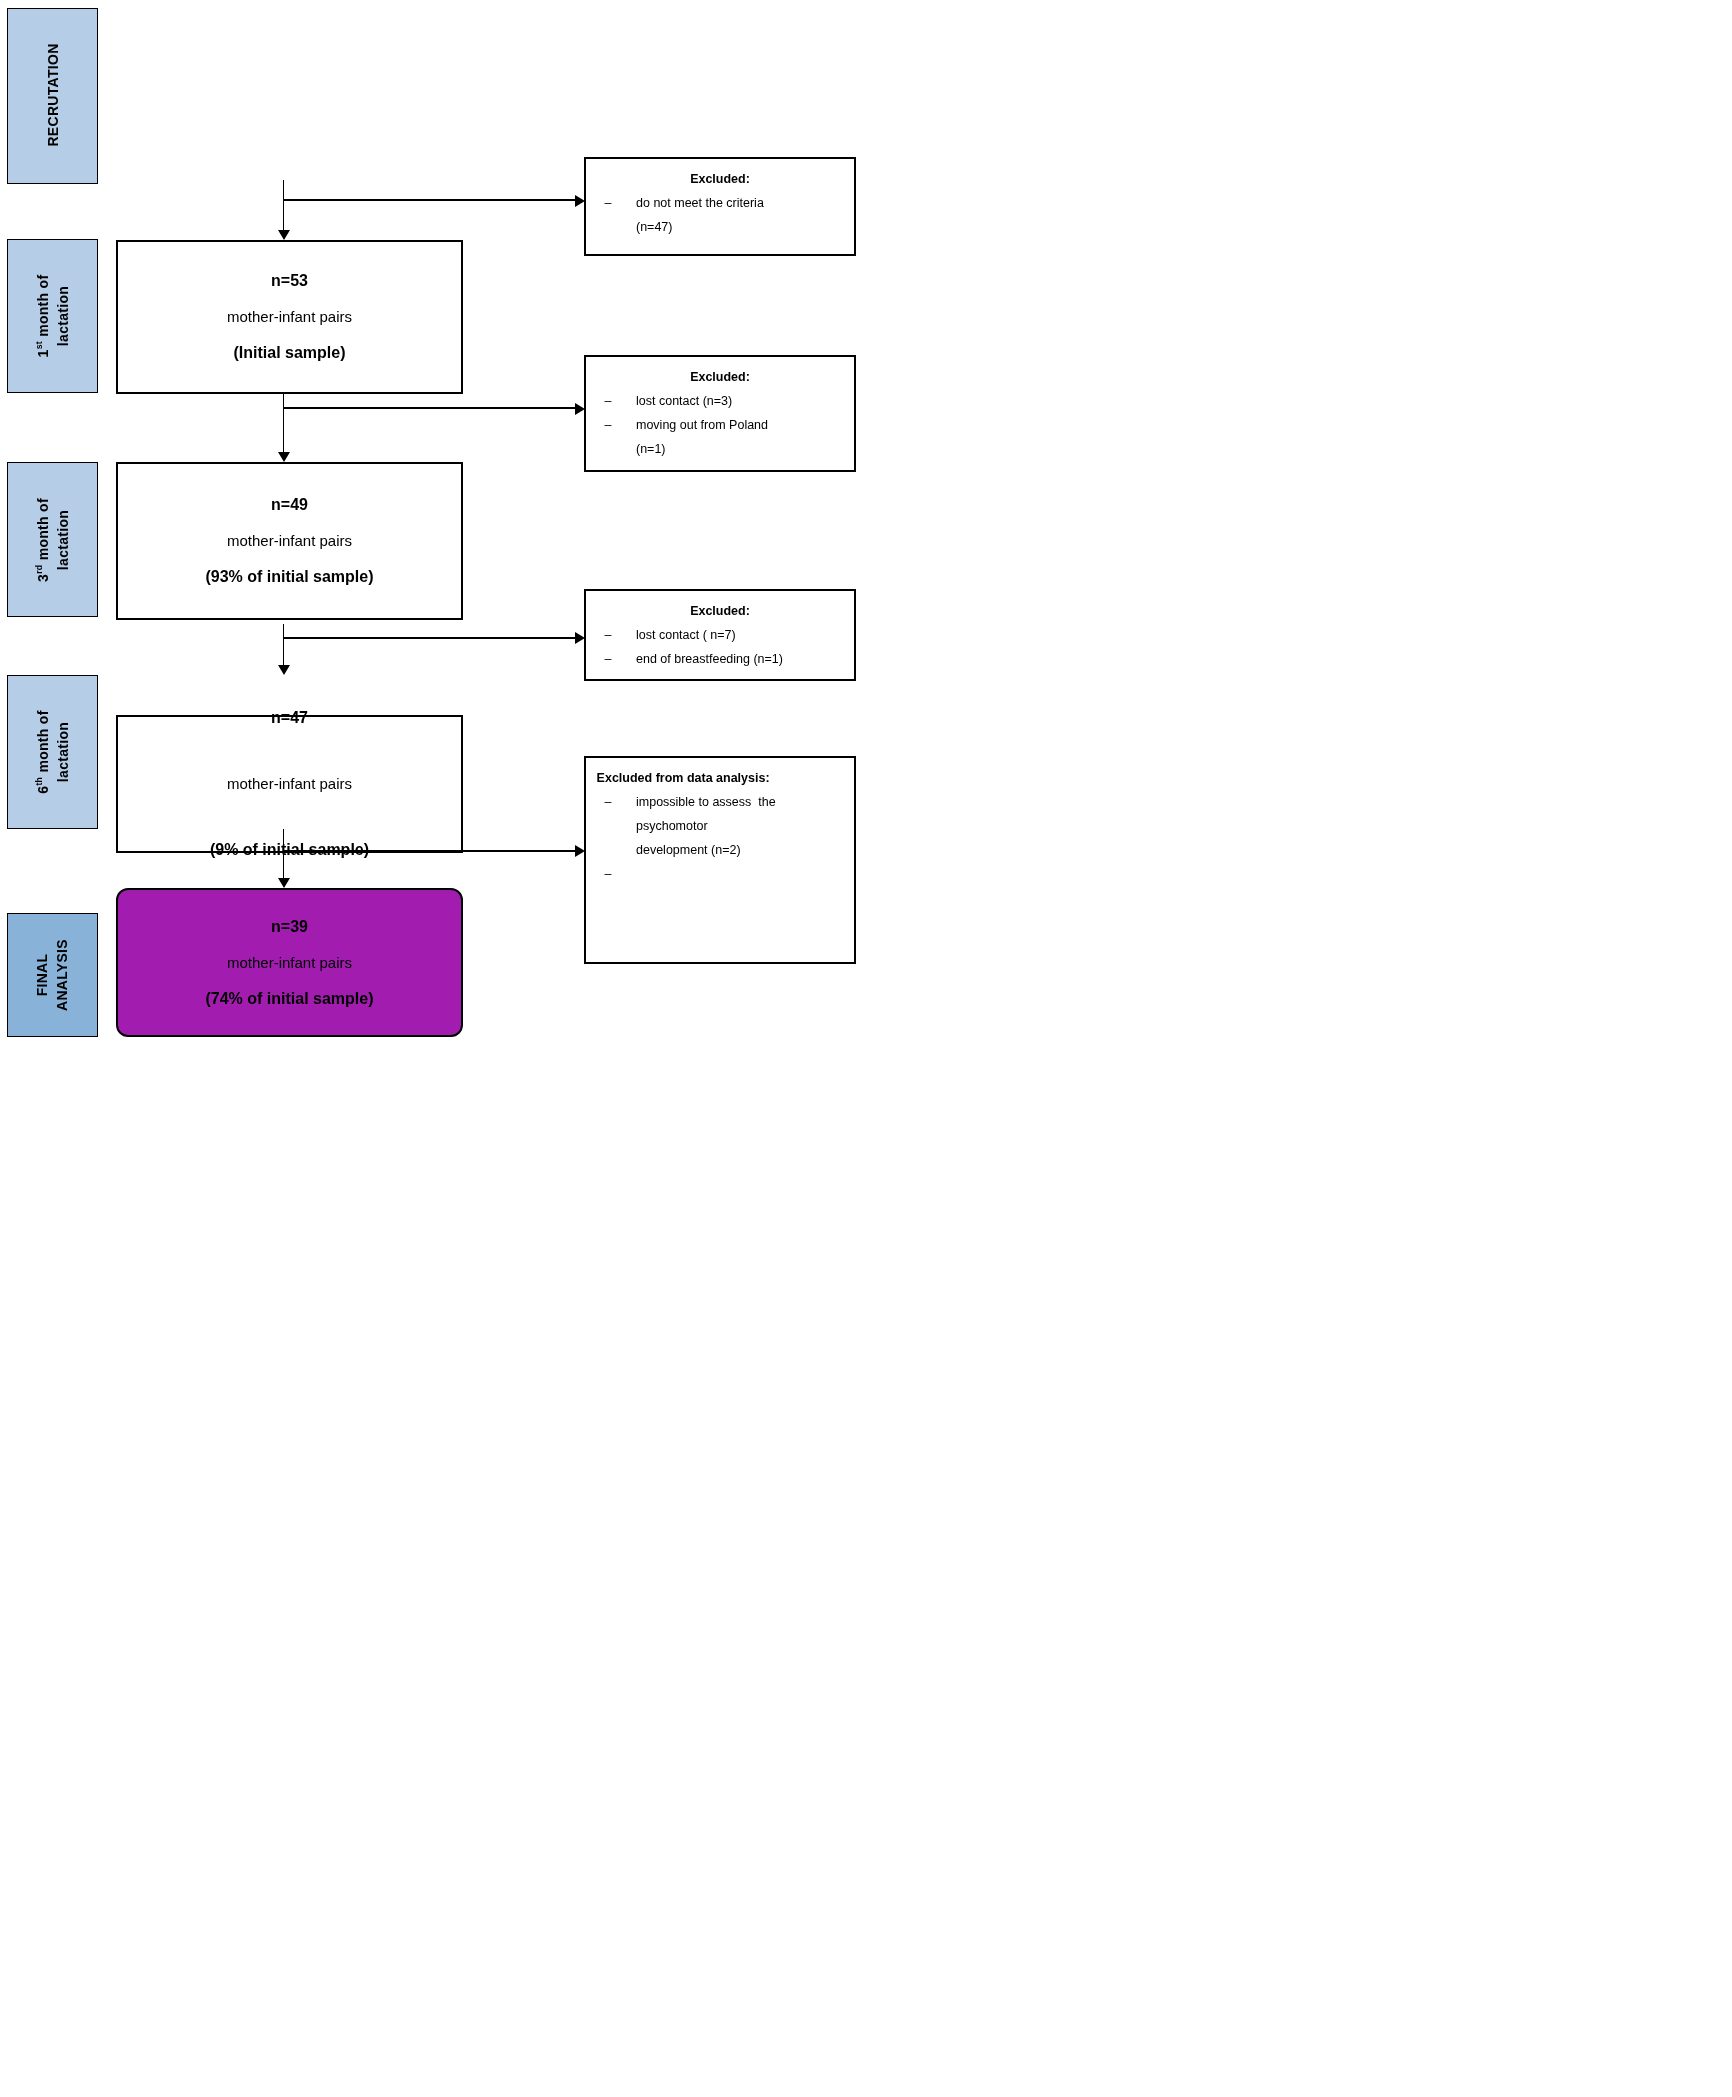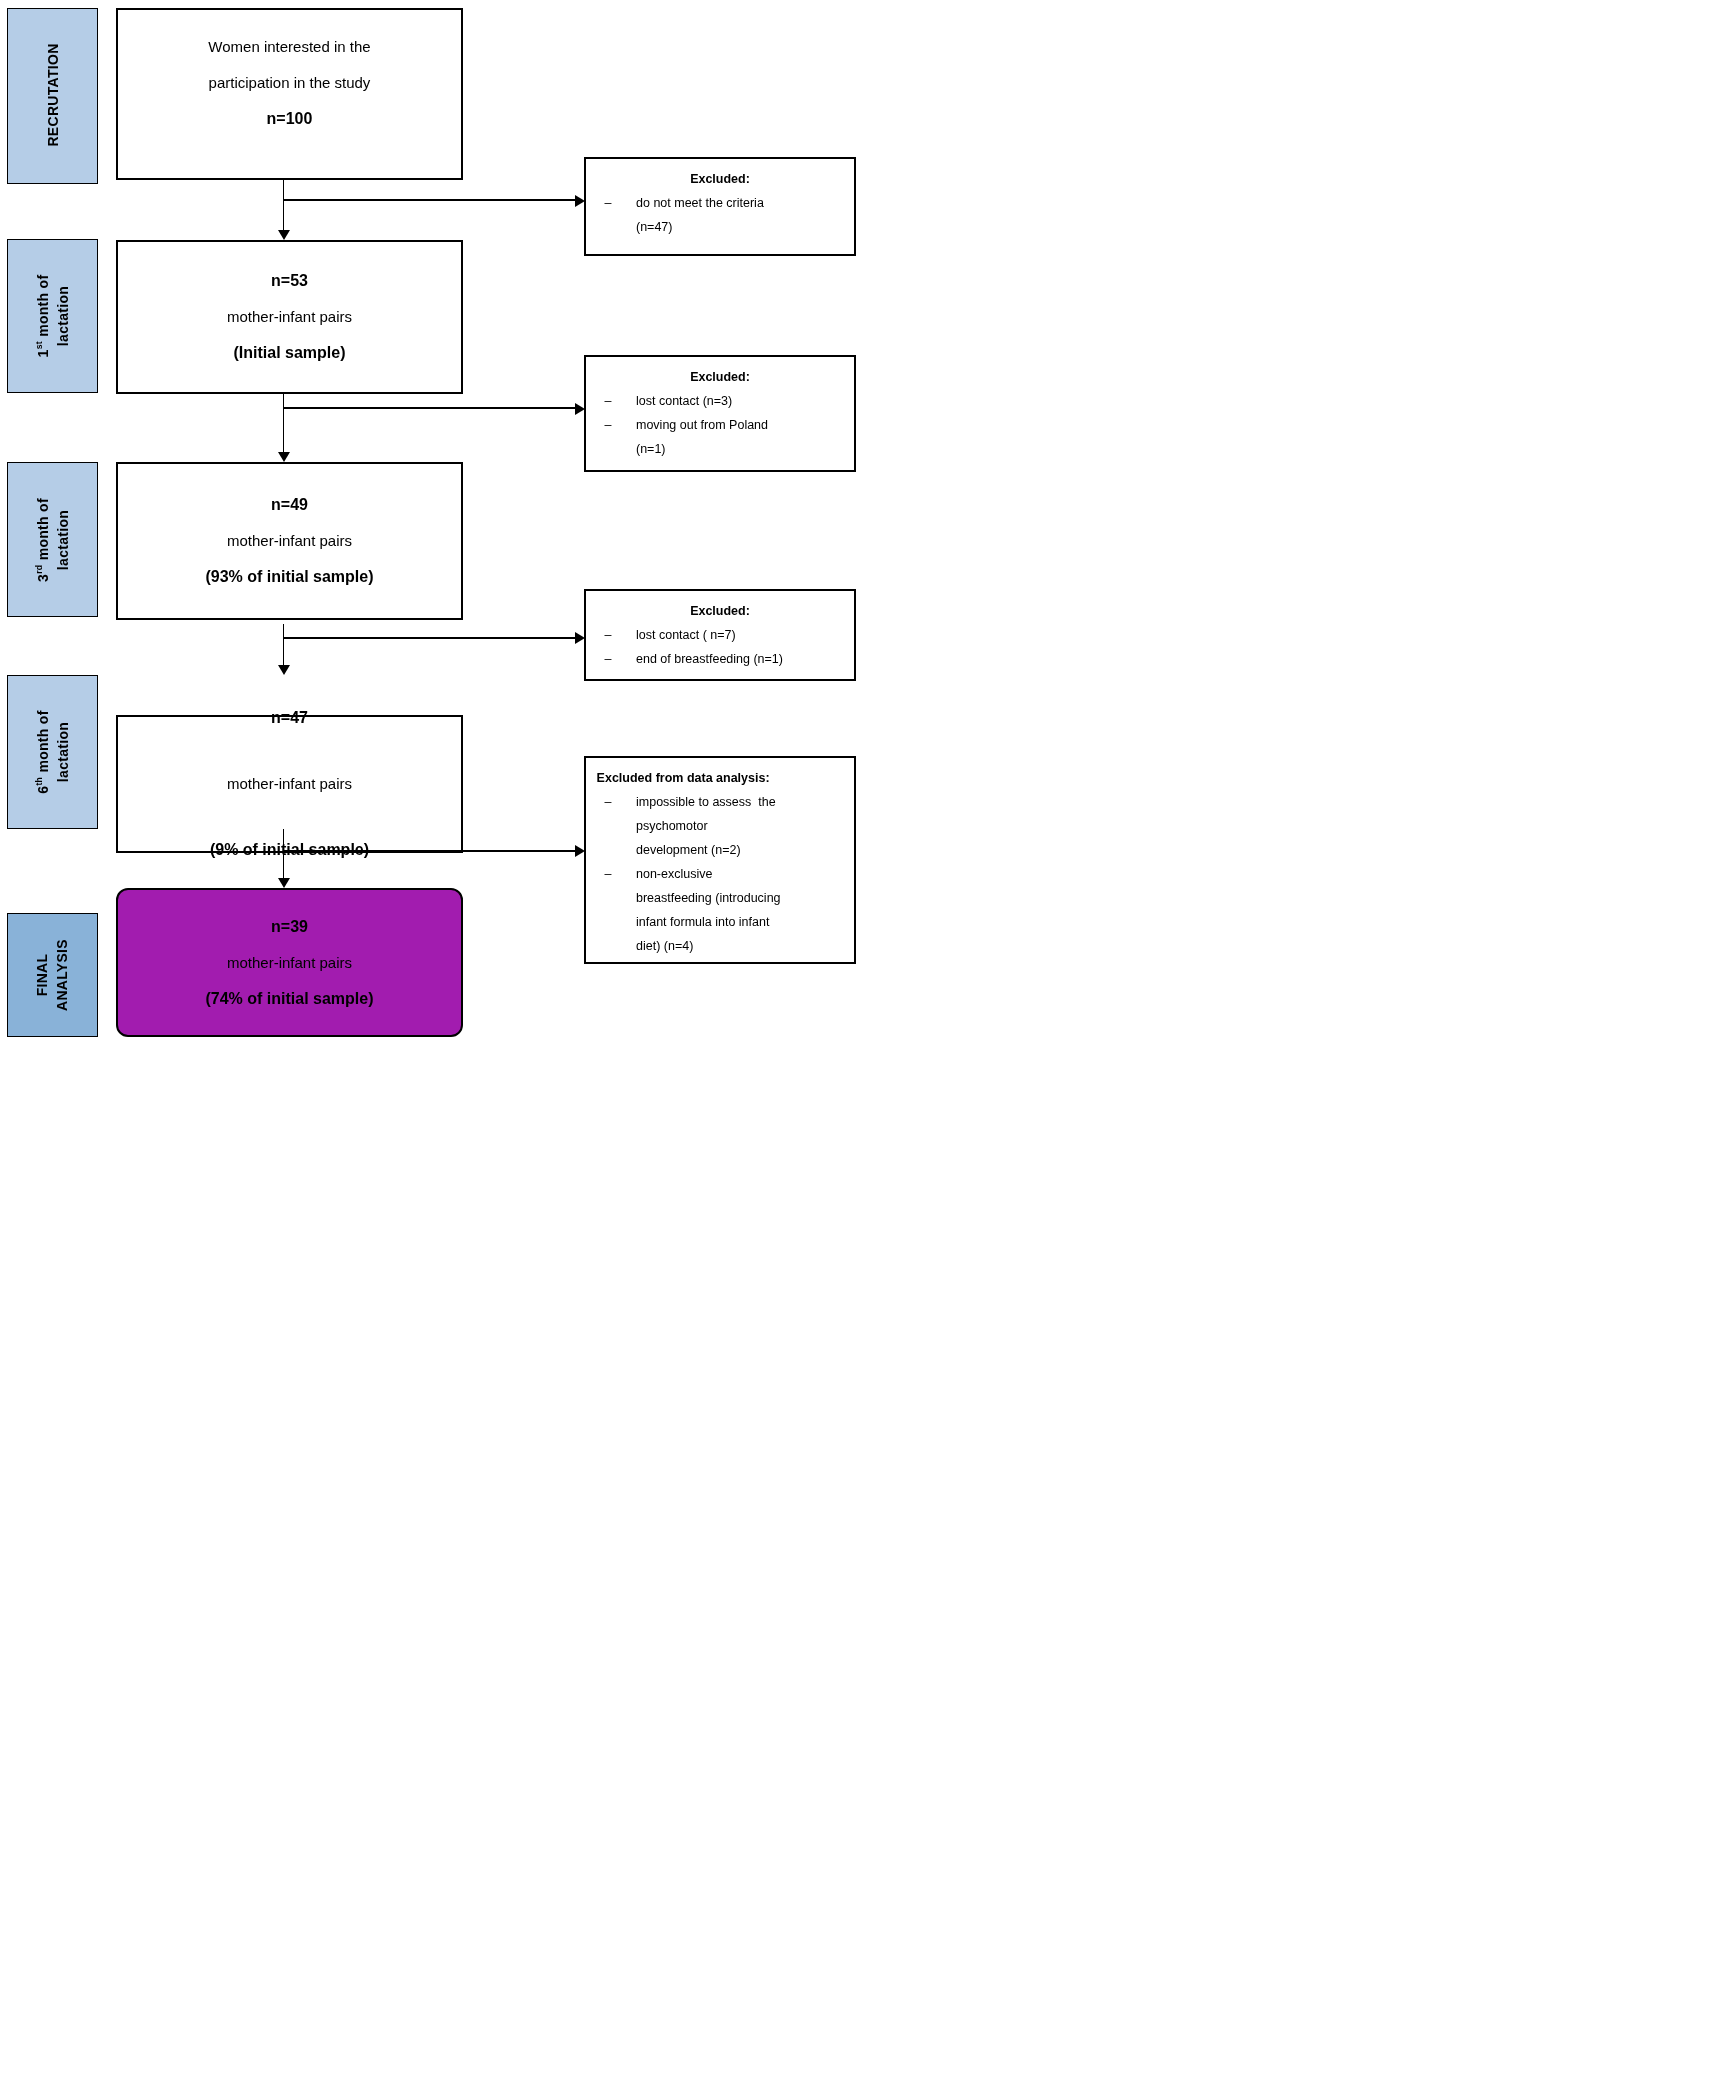--- a/index.html
+++ b/index.html
@@ -62,25 +62,20 @@
       <span><span>6</span><sup>th</sup><span> month of</span><br><span>lactation</span></span>
     </div>
   </div>
 
   <div class="slabel final" style="top:913px;height:124px;">
     <div class="rot" style="width:122px;height:88px;left:-16.5px;top:16.5px;">
       <span><span>FINAL</span><br><span>ANALYSIS</span></span>
     </div>
   </div>
 
-  <div class="stage pad-b" style="top:8px;height:172px;">
-    <div class="sline">Women interested in the</div>
-    <div class="sline">participation in the study</div>
-    <div class="sline b">n=100</div>
-  </div>
 
   <div class="stage" style="top:240px;height:154px;">
     <div class="sline b">n=53</div>
     <div class="sline">mother-infant pairs</div>
     <div class="sline b">(Initial sample)</div>
   </div>
 
   <div class="stage" style="top:462px;height:158px;">
     <div class="sline b">n=49</div>
     <div class="sline">mother-infant pairs</div>
@@ -136,24 +131,20 @@
   <div class="exc" style="top:756px;height:208px;">
     <div class="exc-title left">Excluded from data analysis:</div>
     <div class="exc-item">
       <span class="dash">–</span>
       <span class="itxt">impossible to assess  the
 psychomotor
 development (n=2)</span>
     </div>
     <div class="exc-item">
       <span class="dash">–</span>
-      <span class="itxt">non-exclusive
-breastfeeding (introducing
-infant formula into infant
-diet) (n=4)</span>
     </div>
   </div>
 
   <div class="vline" style="left:283px;top:180px;height:50px;"></div>
   <div class="arr-down" style="left:278px;top:230px;"></div>
   <div class="hline" style="left:284px;top:199px;width:291px;"></div>
   <div class="arr-right" style="left:575px;top:195px;"></div>
 
   <div class="vline" style="left:283px;top:394px;height:59px;"></div>
   <div class="arr-down" style="left:278px;top:452px;"></div>

